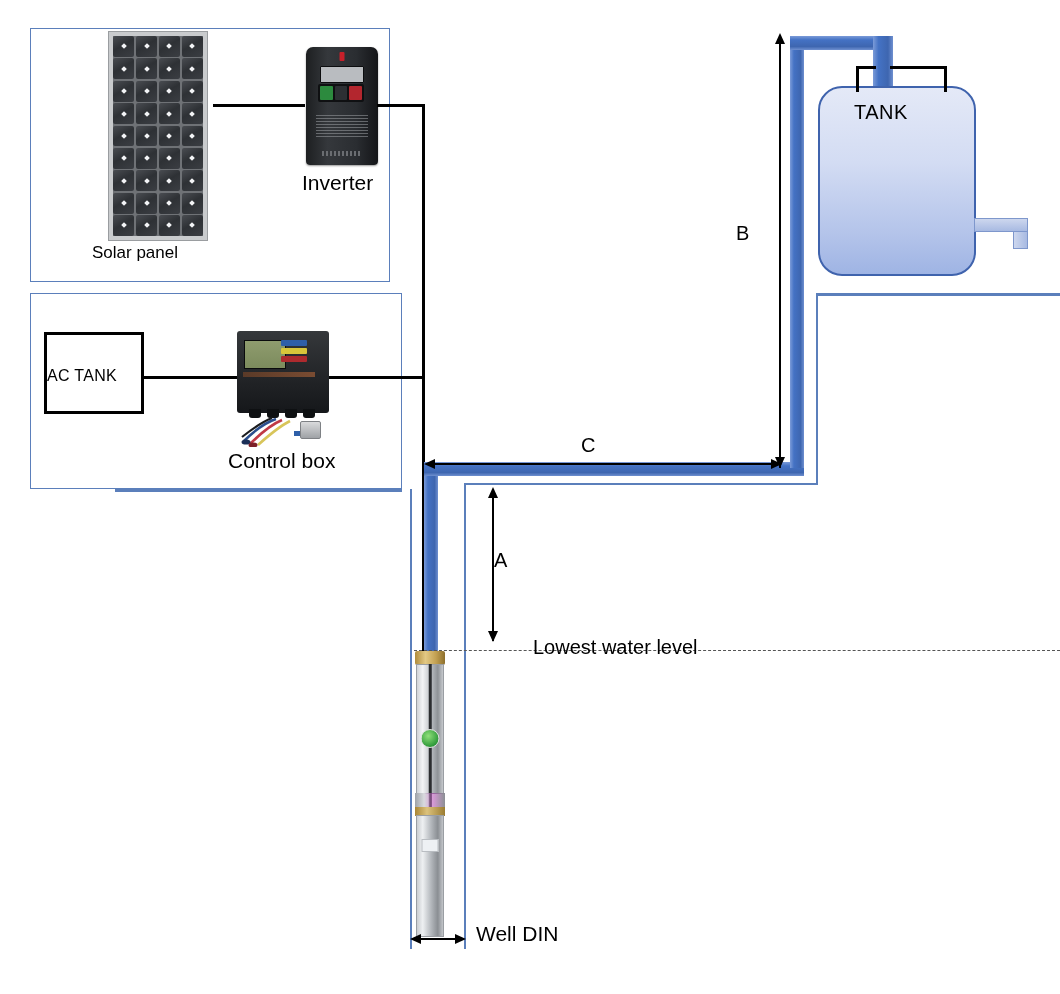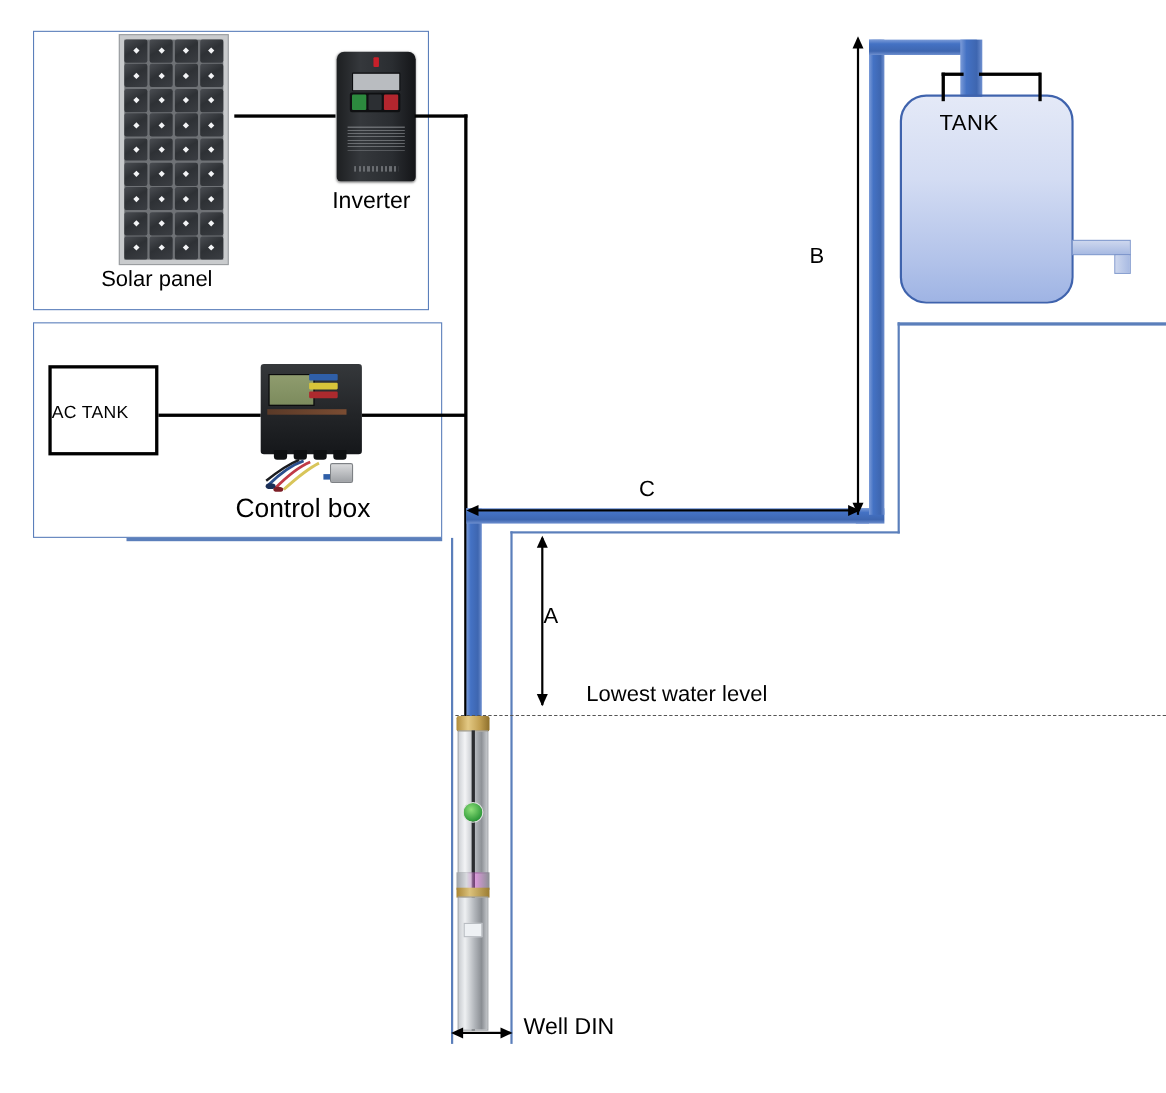--- a/index.html
+++ b/index.html
@@ -5,27 +5,27 @@
   html,body{margin:0;padding:0;background:#ffffff;}
   body{width:1060px;height:994px;position:relative;overflow:hidden;
        font-family:"Liberation Sans", sans-serif;color:#000;}
   #stage{position:absolute;left:0;top:0;width:1060px;height:994px;}
 
   
   .panel-box{position:absolute;border:1.5px solid #5b7fbb;background:#fff;box-sizing:border-box;}
 
   
   .lbl{position:absolute;white-space:nowrap;color:#000;}
-  .lbl-solar{left:92px;top:243px;font-size:20px;}
+  .lbl-solar{left:92px;top:243px;font-size:17px;}
   .lbl-inverter{left:302px;top:171px;font-size:21px;}
-  .lbl-ctrl{left:214px;top:449px;font-size:24px;}
+  .lbl-ctrl{left:228px;top:449px;font-size:21px;}
   .lbl-ground{left:253px;top:500px;font-size:34px;letter-spacing:.5px;}
   .lbl-tank{left:838px;top:101px;font-size:20px;letter-spacing:.5px;margin-left:16px;}
   .lbl-acpower{left:47px;top:367px;font-size:16px;letter-spacing:.3px;}
-  .lbl-waterlevel{left:533px;top:620px;font-size:20px;text-align:right;}
+  .lbl-waterlevel{left:533px;top:636px;font-size:20px;text-align:right;}
   .lbl-welldin{left:476px;top:922px;font-size:21px;}
   .lbl-dimA{left:494px;top:549px;font-size:20px;}
   .lbl-dimB{left:736px;top:222px;font-size:20px;}
   .lbl-dimC{left:581px;top:434px;font-size:20px;}
 
   
   .acbox{position:absolute;left:44px;top:332px;width:100px;height:82px;
          border:3px solid #000;background:#fff;box-sizing:border-box;}
 
   

